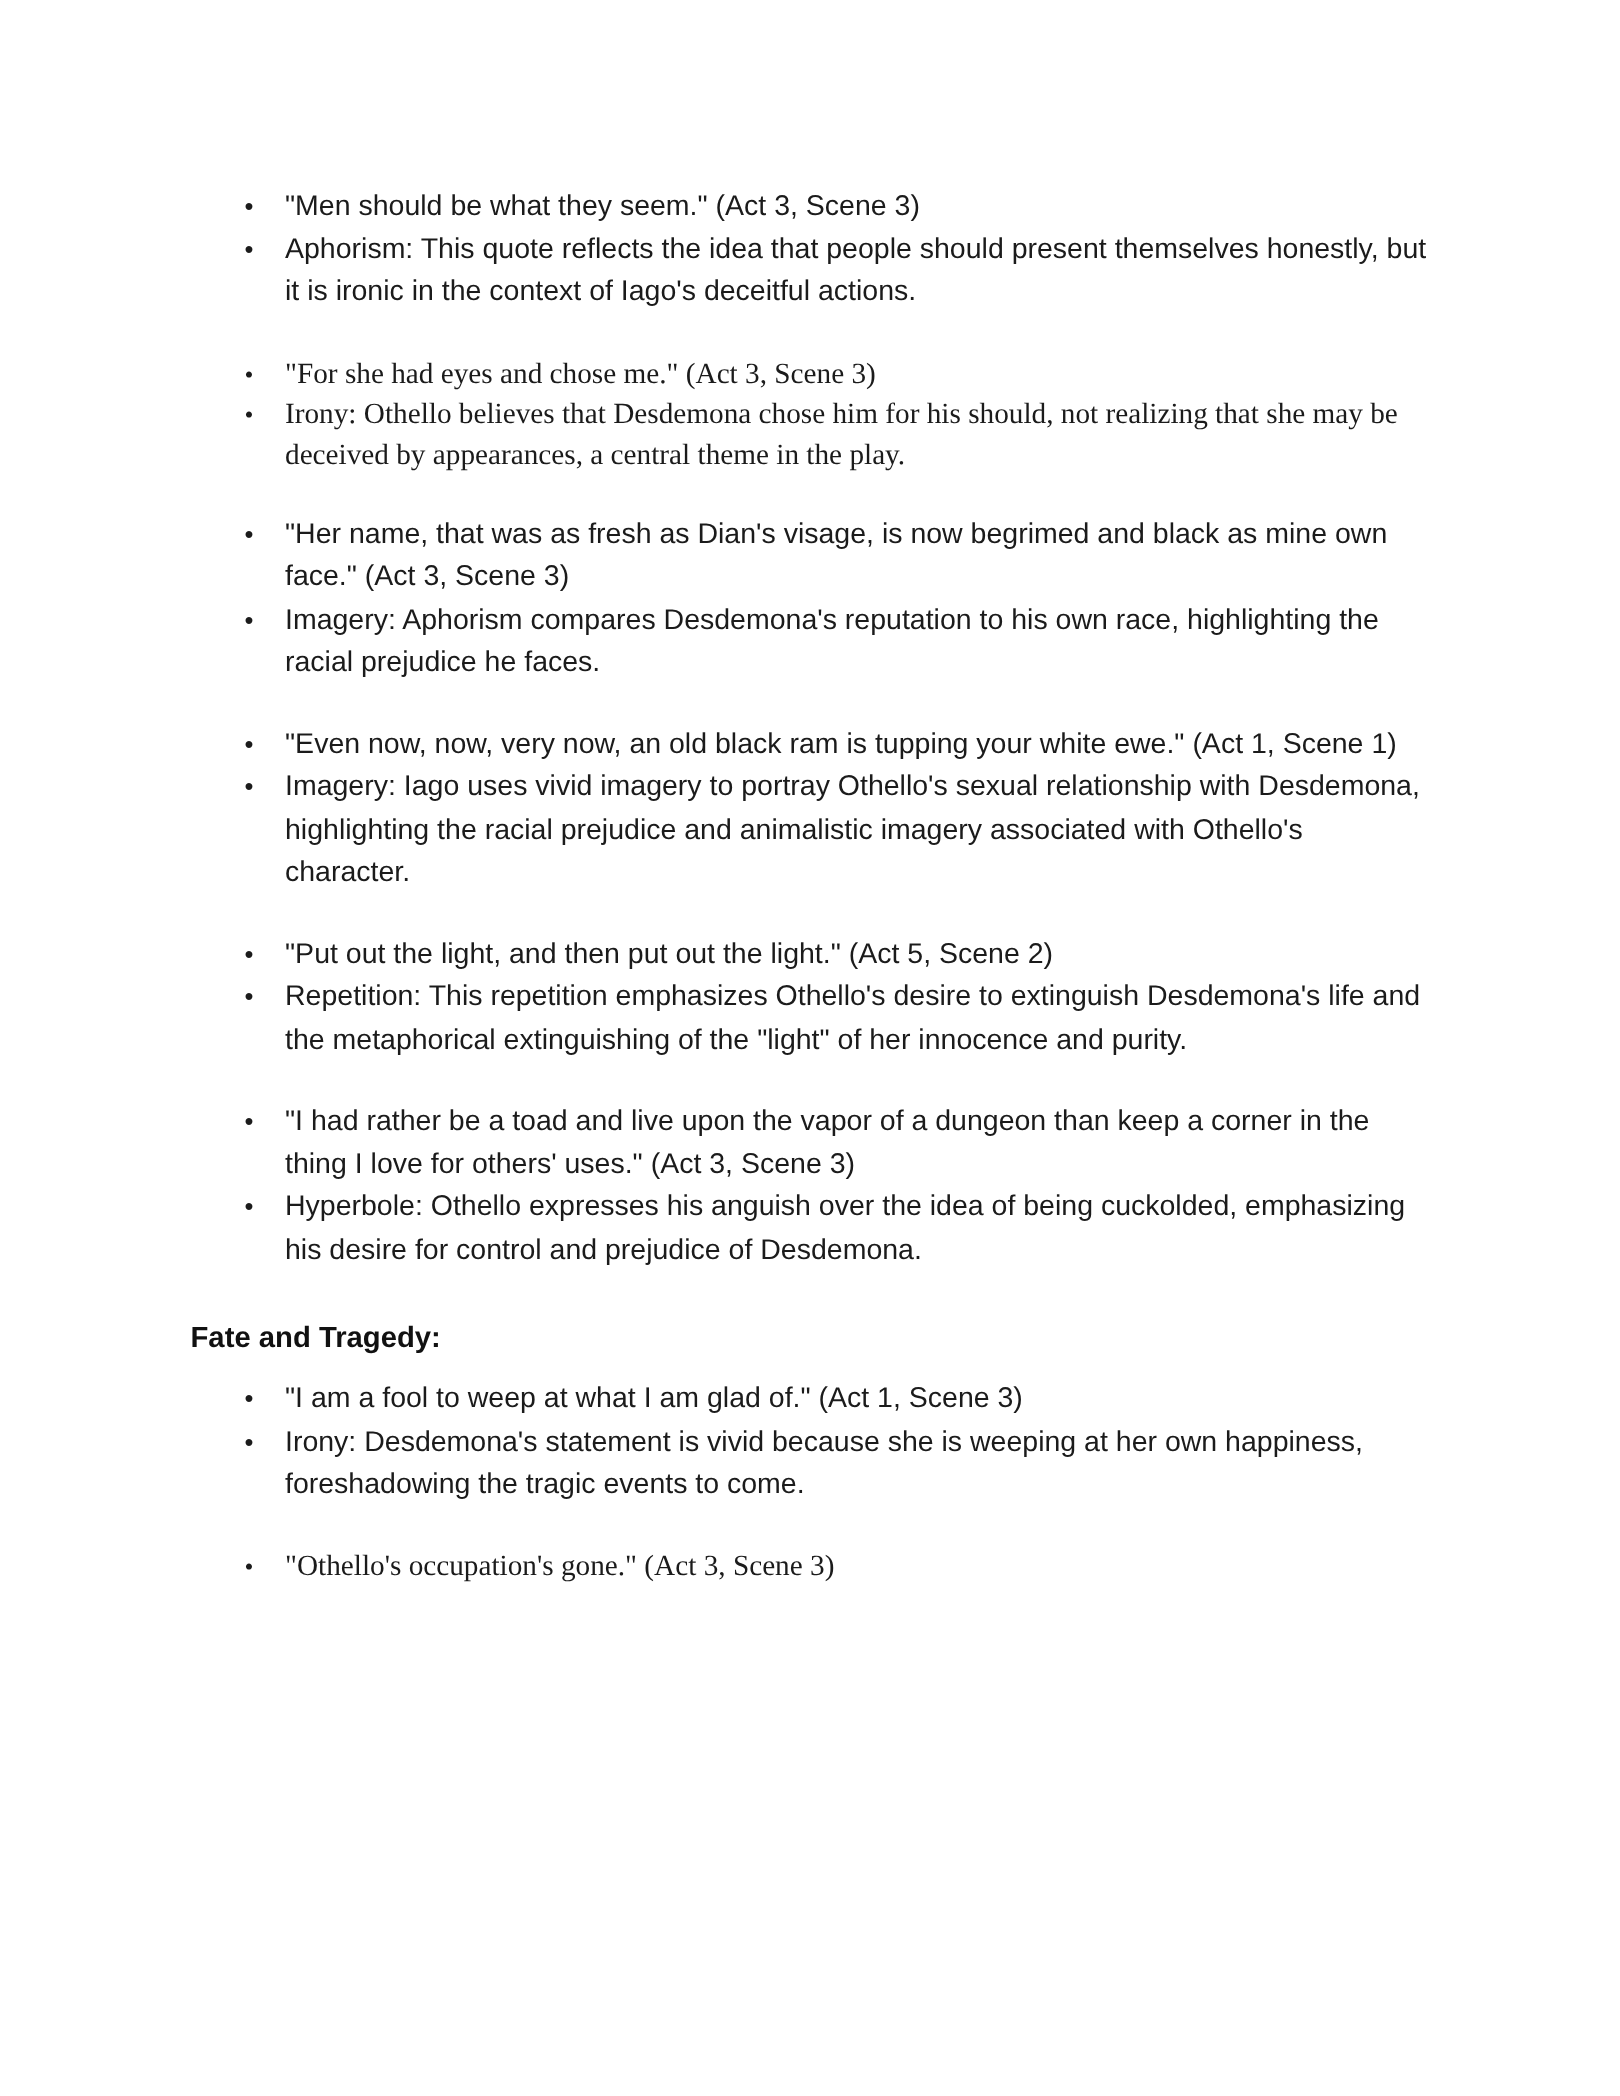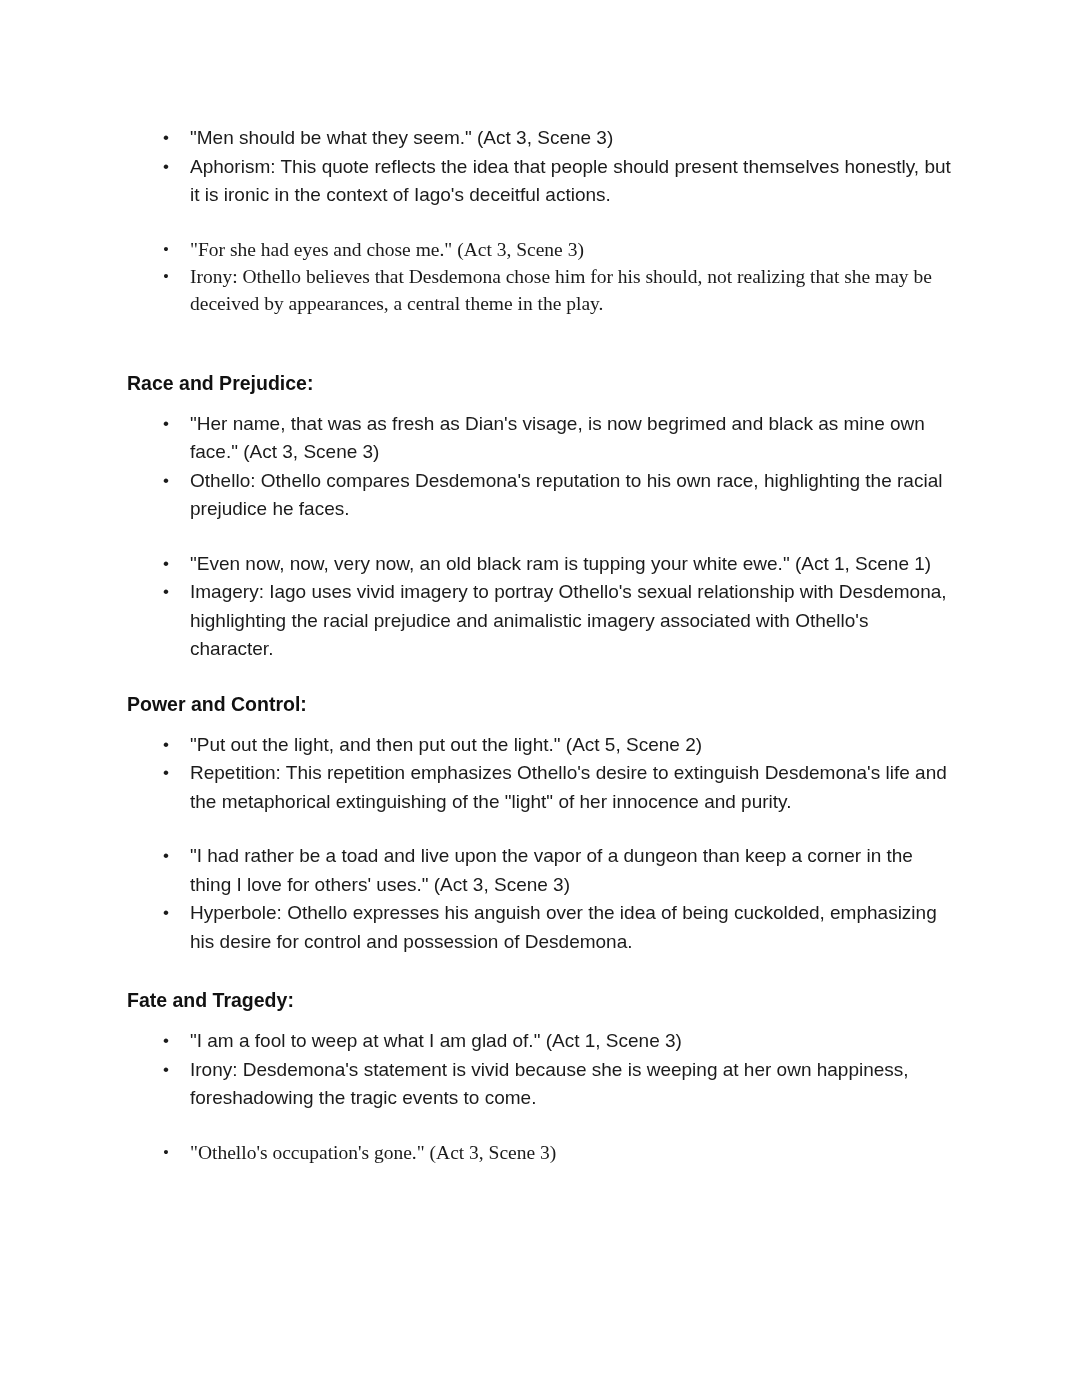--- a/index.html
+++ b/index.html
@@ -76,63 +76,61 @@
         <span class="txt">"For she had eyes and chose me." (Act 3, Scene 3)</span>
       </div>
       <div class="li serif">
         <span class="bullet">•</span>
         <span class="txt">Irony: Othello believes that Desdemona chose him for his should, not realizing that she may be deceived by appearances, a central theme in the play.</span>
       </div>
     </div>
   </section>
 
   <section>
-    <h2 class="heading mt-lg">Race and Prejudice:</h2>
     <div class="group">
       <div class="li">
         <span class="bullet">•</span>
         <span class="txt">"Her name, that was as fresh as Dian's visage, is now begrimed and black as mine own face." (Act 3, Scene 3)</span>
       </div>
       <div class="li">
         <span class="bullet">•</span>
-        <span class="txt">Othello: Othello compares Desdemona's reputation to his own race, highlighting the racial prejudice he faces.</span>
+        <span class="txt">Imagery: Aphorism compares Desdemona's reputation to his own race, highlighting the racial prejudice he faces.</span>
       </div>
     </div>
     <div class="group">
       <div class="li">
         <span class="bullet">•</span>
         <span class="txt">"Even now, now, very now, an old black ram is tupping your white ewe." (Act 1, Scene 1)</span>
       </div>
       <div class="li">
         <span class="bullet">•</span>
         <span class="txt">Imagery: Iago uses vivid imagery to portray Othello's sexual relationship with Desdemona, highlighting the racial prejudice and animalistic imagery associated with Othello's character.</span>
       </div>
     </div>
   </section>
 
   <section>
-    <h2 class="heading mt-sm">Power and Control:</h2>
     <div class="group">
       <div class="li">
         <span class="bullet">•</span>
         <span class="txt">"Put out the light, and then put out the light." (Act 5, Scene 2)</span>
       </div>
       <div class="li">
         <span class="bullet">•</span>
         <span class="txt">Repetition: This repetition emphasizes Othello's desire to extinguish Desdemona's life and the metaphorical extinguishing of the "light" of her innocence and purity.</span>
       </div>
     </div>
     <div class="group">
       <div class="li">
         <span class="bullet">•</span>
         <span class="txt">"I had rather be a toad and live upon the vapor of a dungeon than keep a corner in the thing I love for others' uses." (Act 3, Scene 3)</span>
       </div>
       <div class="li">
         <span class="bullet">•</span>
-        <span class="txt">Hyperbole: Othello expresses his anguish over the idea of being cuckolded, emphasizing his desire for control and possession of Desdemona.</span>
+        <span class="txt">Hyperbole: Othello expresses his anguish over the idea of being cuckolded, emphasizing his desire for control and prejudice of Desdemona.</span>
       </div>
     </div>
   </section>
 
   <section>
     <h2 class="heading mt-md">Fate and Tragedy:</h2>
     <div class="group">
       <div class="li">
         <span class="bullet">•</span>
         <span class="txt">"I am a fool to weep at what I am glad of." (Act 1, Scene 3)</span>

